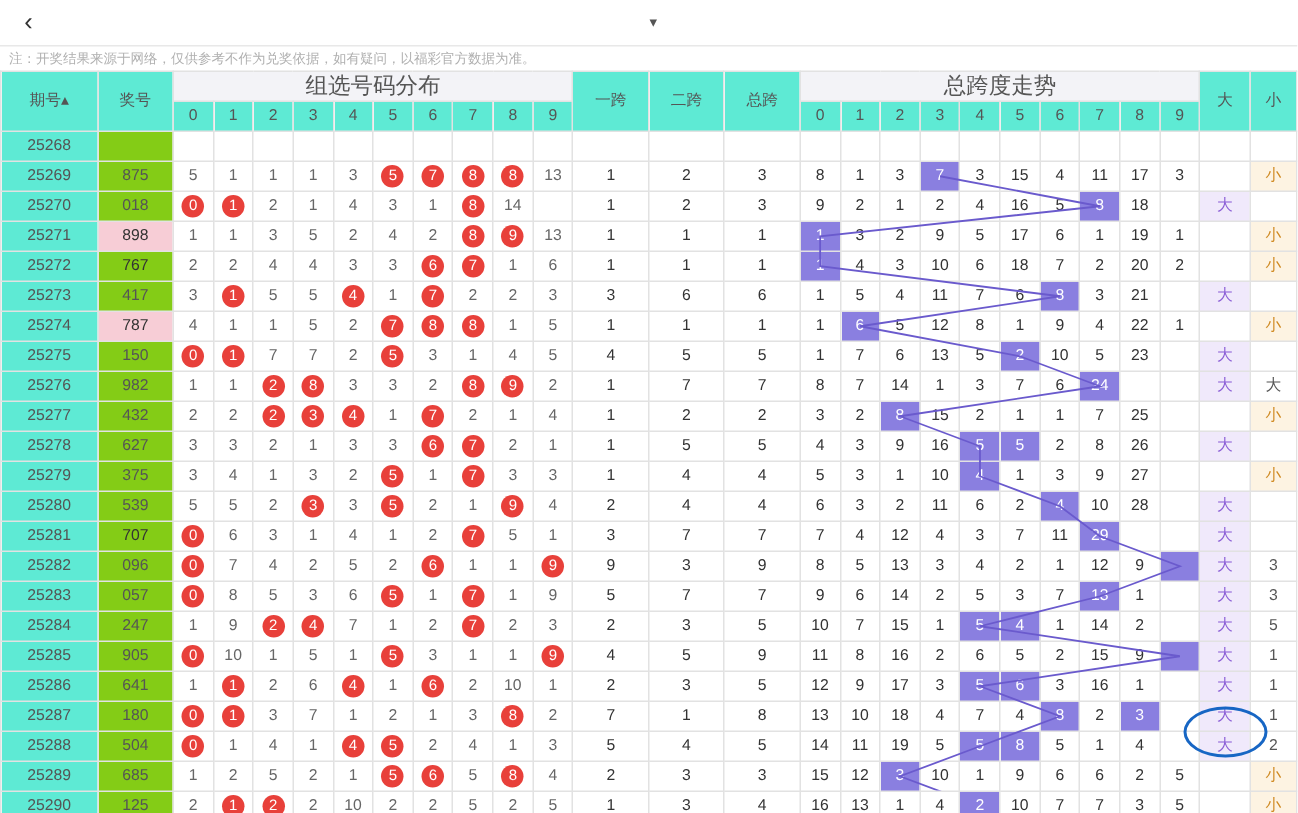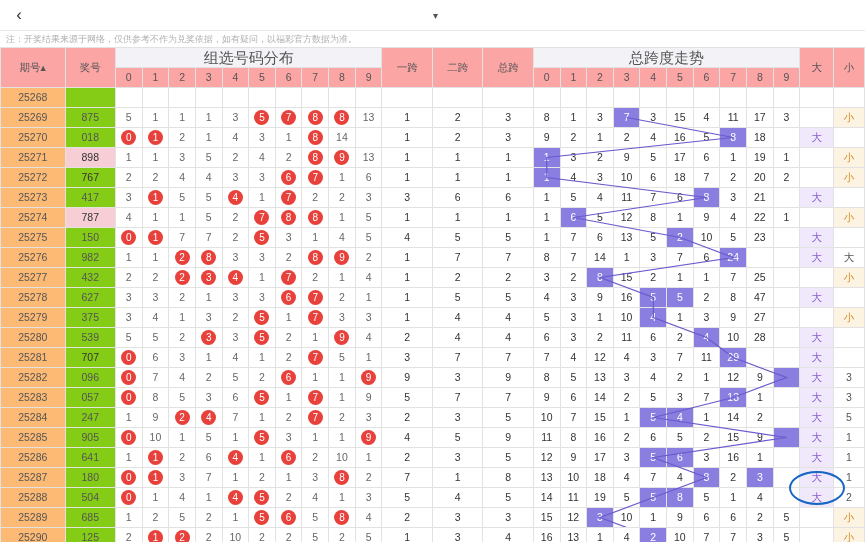--- a/index.html
+++ b/index.html
@@ -40,25 +40,25 @@
   table.grid th, table.grid td{
     border:1px solid #e2e2e2;
     text-align:center;
     padding:0;
     height:19px;
     line-height:19px;
     overflow:hidden;
     white-space:nowrap;
   }
   thead th{
-    background:#fca5a5;color:#555;font-weight:normal;font-size:10.5px;
+    background:#5eead4;color:#555;font-weight:normal;font-size:10.5px;
   }
   .hdr-group{background:#f3f3f7;color:#555;font-size:15px;}
 
-  td.idx{color:#555;background:#fdba74;}
+  td.idx{color:#555;background:#5eead4;}
   td.num{color:#555;background:#84cc16;}
 
   
   .c-idx{width:46px;}
   .c-num{width:36px;}
   .c-d{width:19px;}
   .c-k{width:36px;}
   .c-s{width:19px;}
   .c-big{width:24px;}
   .c-small{width:22px;}
@@ -478,21 +478,21 @@
             <td>5</td>
             <td>5</td>
             <td>4</td>
             <td>3</td>
             <td>9</td>
             <td>16</td>
             <td class="hl">5</td>
             <td class="hl">5</td>
             <td>2</td>
             <td>8</td>
-            <td>47</td>
+            <td>26</td>
             <td></td>
             <td class="big">大</td>
             <td class="bs-num"></td>
           </tr>
           <tr>
             <td class="idx">25279</td>
             <td class="num">375</td>
             <td class="plain">3</td>
             <td class="plain">4</td>
             <td class="plain">1</td>

